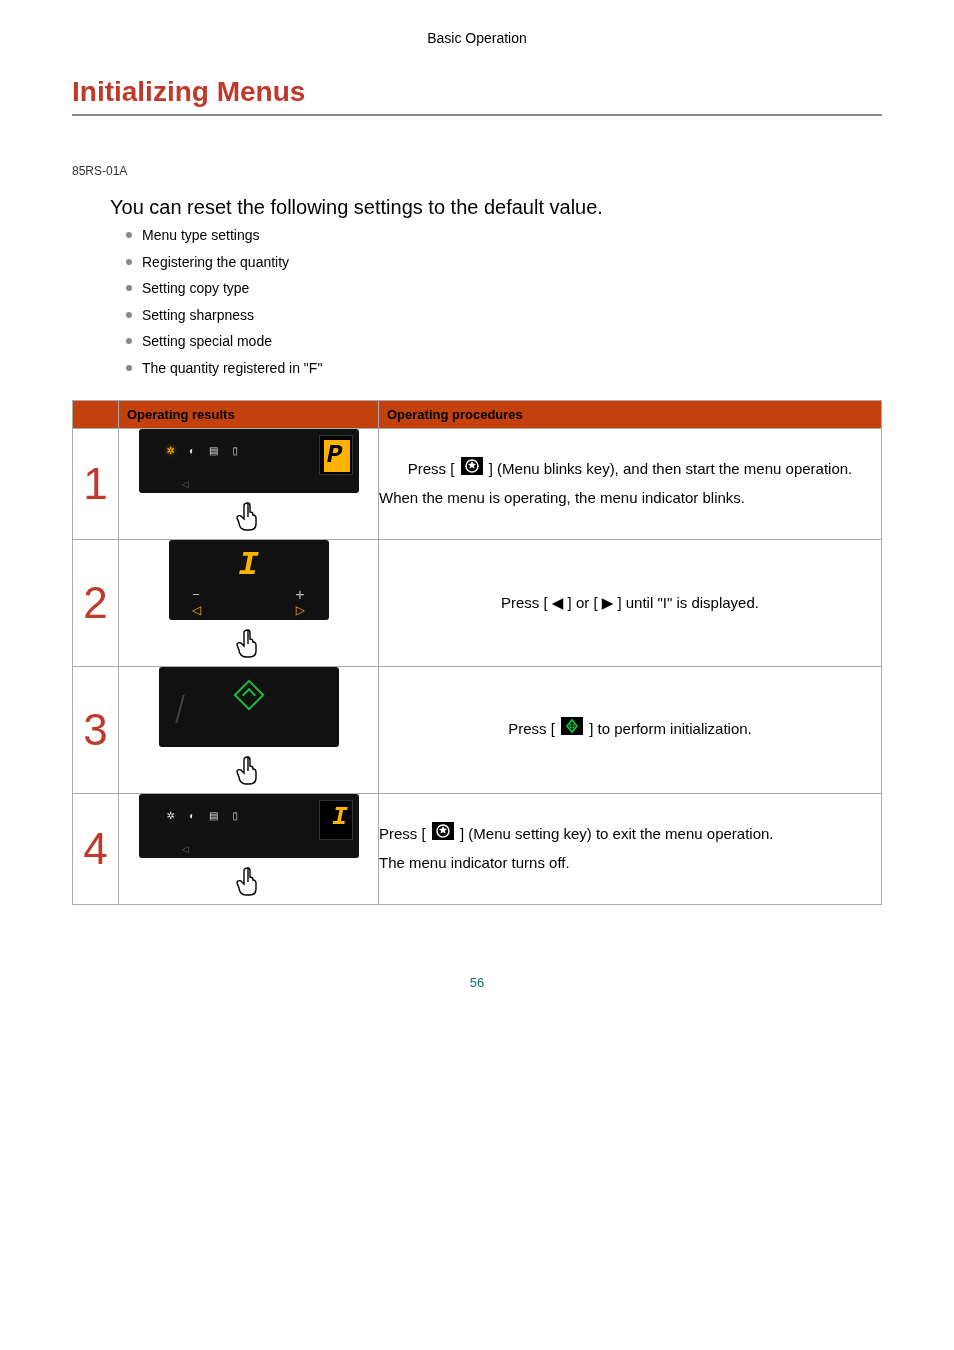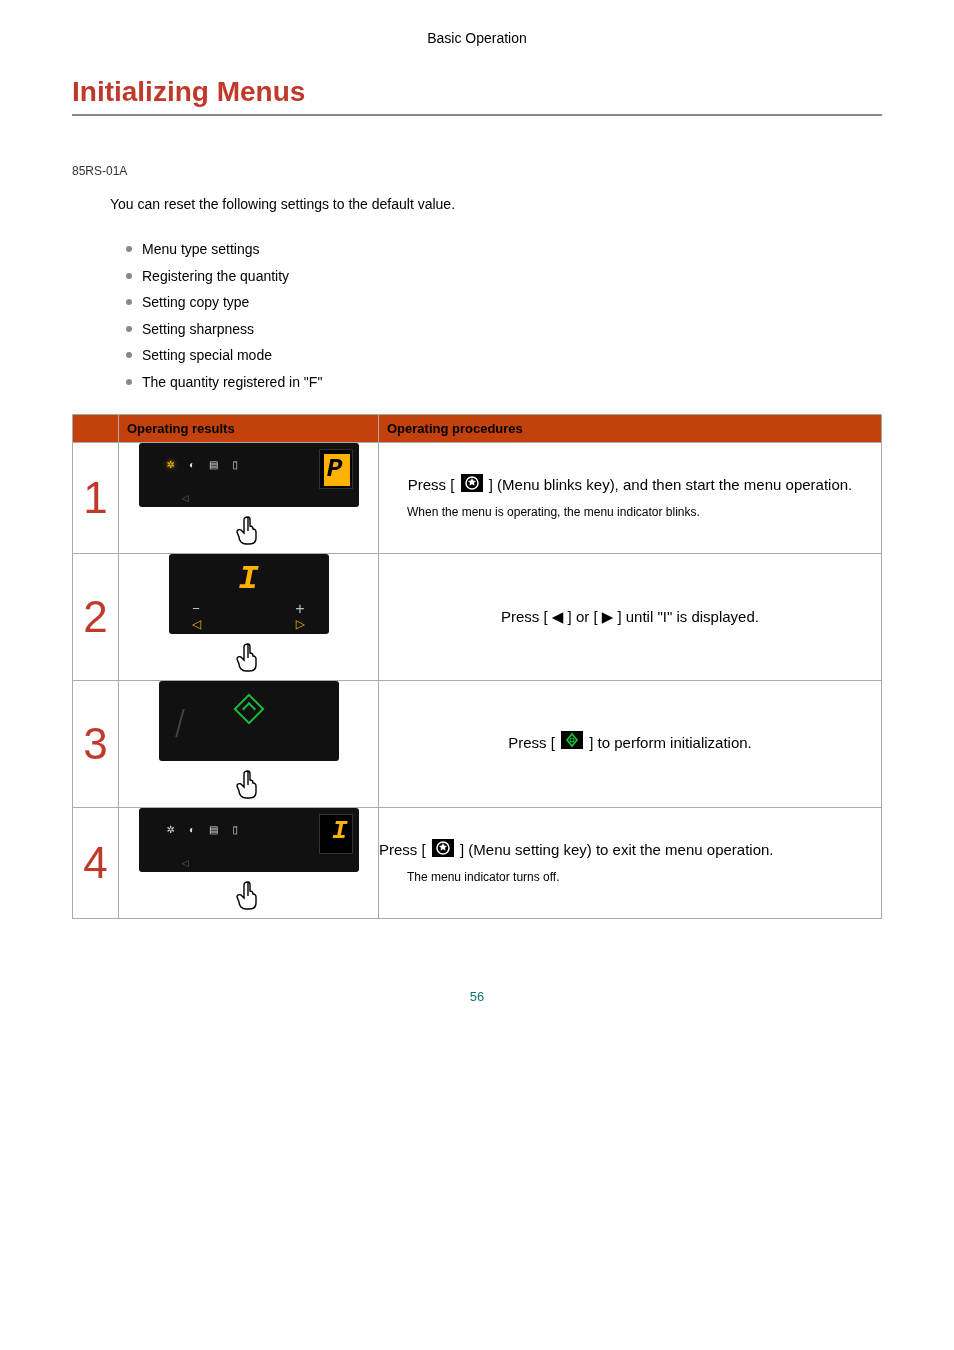--- a/index.html
+++ b/index.html
@@ -27,23 +27,23 @@
     margin-bottom: 8px;
   }
   .doc-code {
     text-align: left;
     font-size: 12px;
     color: #333;
     margin-bottom: 18px;
     margin-top: 48px;
   }
   .intro {
-    font-size: 14px;
+    font-size: 20px;
     margin-left: 38px;
-    margin-bottom: 24px;
+    margin-bottom: 3px;
   }
   ul.bullets {
     list-style: none;
     padding: 0;
     margin: 0 0 18px 54px;
   }
   ul.bullets li {
     font-size: 14px;
     line-height: 1.9;
     position: relative;
@@ -96,24 +96,23 @@
     padding: 12px 14px;
     font-size: 14px;
     line-height: 1.6;
   }
   .proc-main {
     font-size: 15px;
     text-align: center;
   }
   .proc-main.left { text-align: left; }
   .proc-sub {
-    font-size: 12px;
+    font-size: 15px;
     text-align: left;
     margin-top: 4px;
-    margin-left: 28px;
   }
   .icon-box {
     display: inline-block;
     vertical-align: middle;
     margin: 0 2px;
   }
   .page-num {
     text-align: center;
     font-size: 13px;
     margin-top: 70px;

